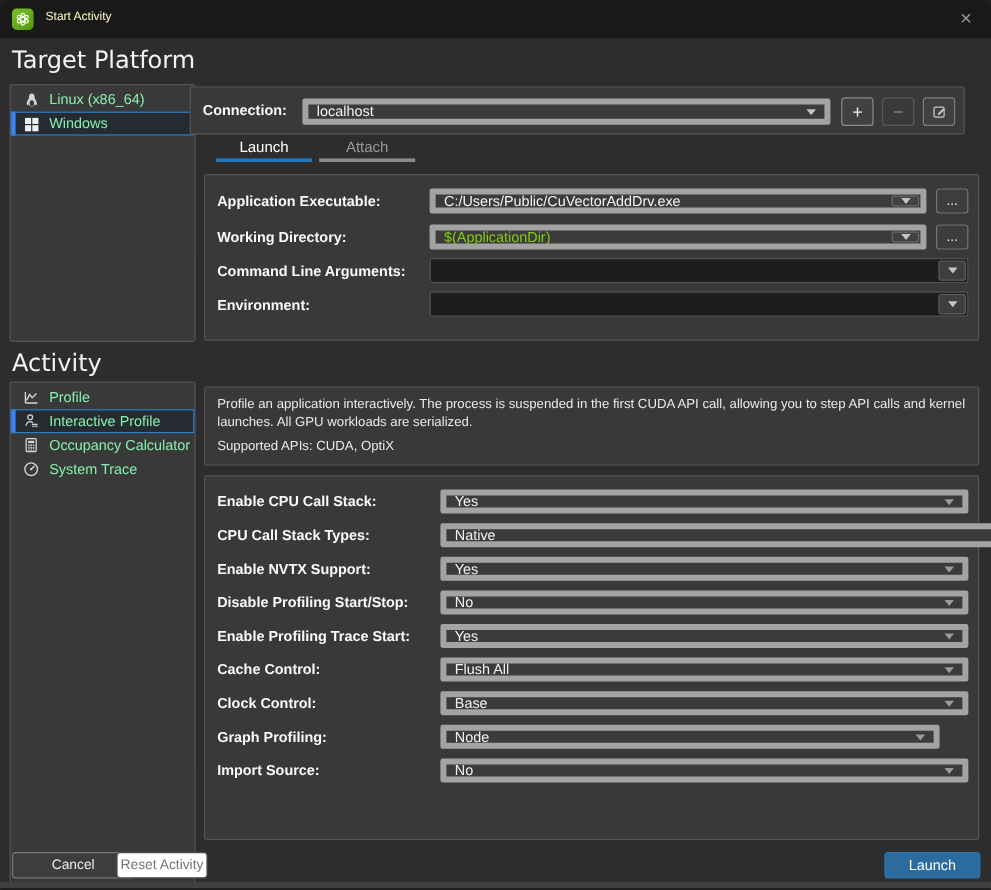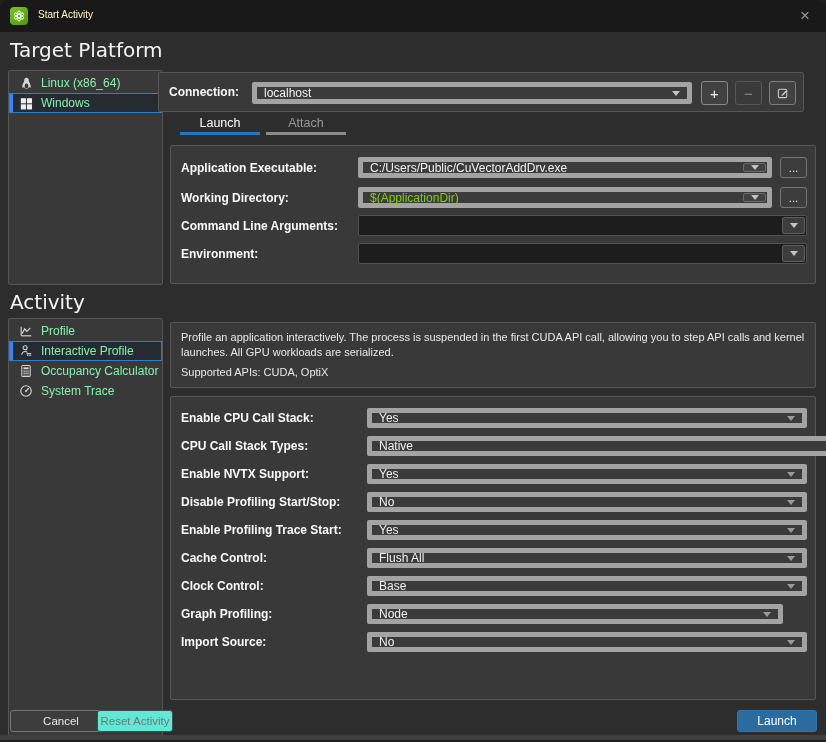--- a/index.html
+++ b/index.html
@@ -34,21 +34,21 @@
   .tri{width:0;height:0;border-left:4px solid transparent;border-right:4px solid transparent;
     border-top:5px solid #c4c4c4;}
   .tri.dim{border-top-color:#9a9a9a;}
   .arrowbtn{position:absolute;right:1px;top:1px;bottom:1px;width:23px;background:#424242;
     border:1px solid #6a6a6a;border-radius:2px;display:flex;align-items:center;justify-content:center;box-sizing:border-box;}
   .darkinput{position:absolute;background:#1d1d1d;border:1px solid #525252;border-radius:2px;box-sizing:border-box;}
   .darkinput .arrowbtn{background:#3d3d3d;border-color:#5e5e5e;}
   
   .btn{position:absolute;background:#3d3d3d;border:1px solid #757575;border-radius:3px;
     box-sizing:border-box;font-size:11.5px;color:#eaeaea;display:flex;align-items:center;justify-content:center;cursor:default;}
-  .btn.disabled{border-color:#4c4c4c;color:#767676;background:#5eead4;}
+  .btn.disabled{border-color:#4c4c4c;color:#767676;background:#ffffff;}
   .btn.primary{background:#2b6b9e;border-color:#2f75ac;color:#ffffff;font-size:12px;}
   .iconbtn{position:absolute;width:27px;height:24px;background:#414141;border:1px solid #8a8a8a;
     border-radius:3px;box-sizing:border-box;display:flex;align-items:center;justify-content:center;
     font-size:15px;color:#f0f0f0;}
   .iconbtn.disabled{border-color:#585858;background:#3a3a3a;color:#8a8a8a;}
   .iconbtn.mid{border-color:#7d7d7d;}
   
   .tab{position:absolute;width:80px;text-align:center;font-size:12.5px;}
   .tab-underline{position:absolute;height:3px;}
   

